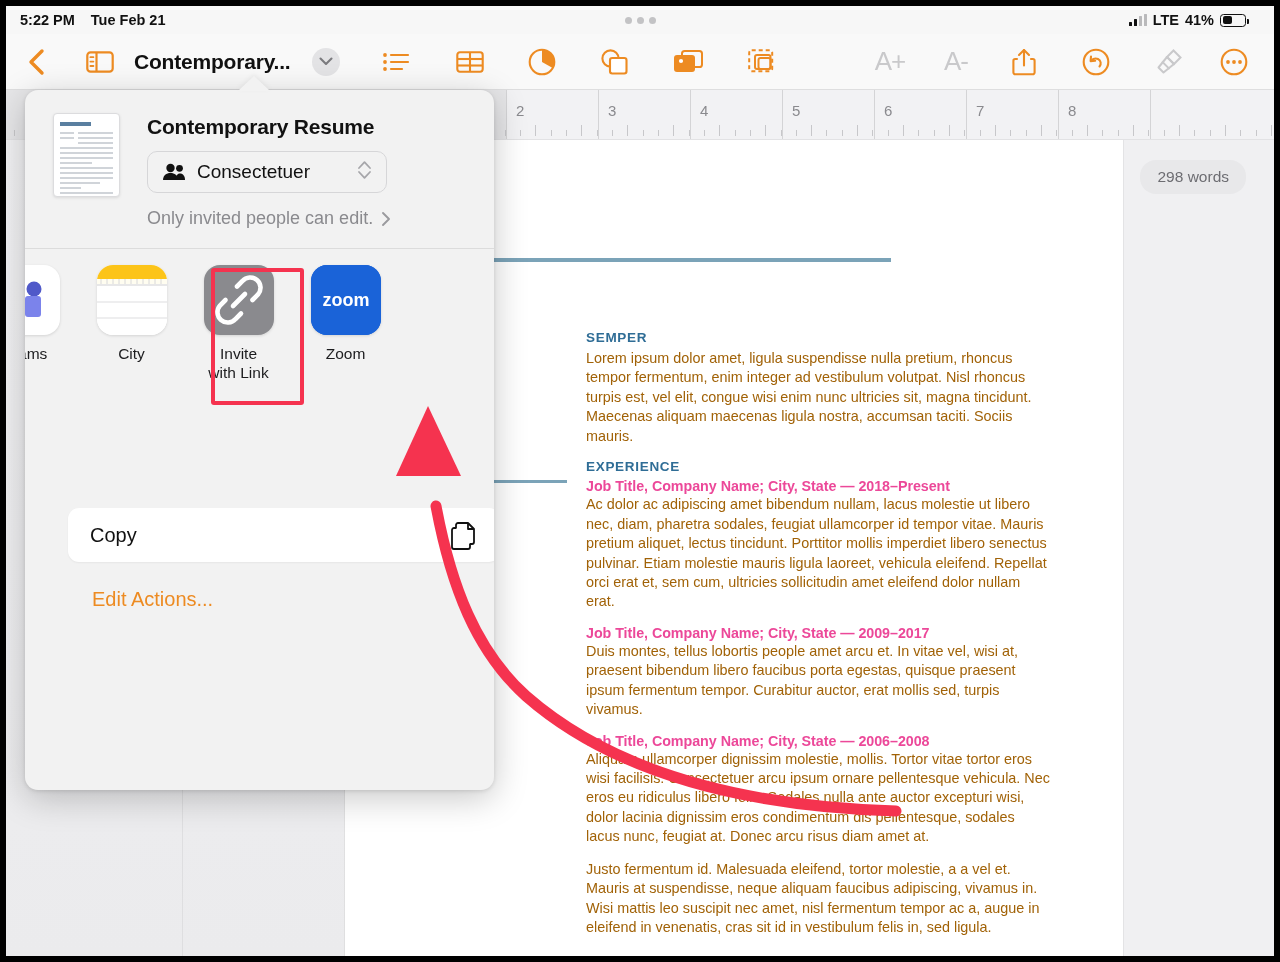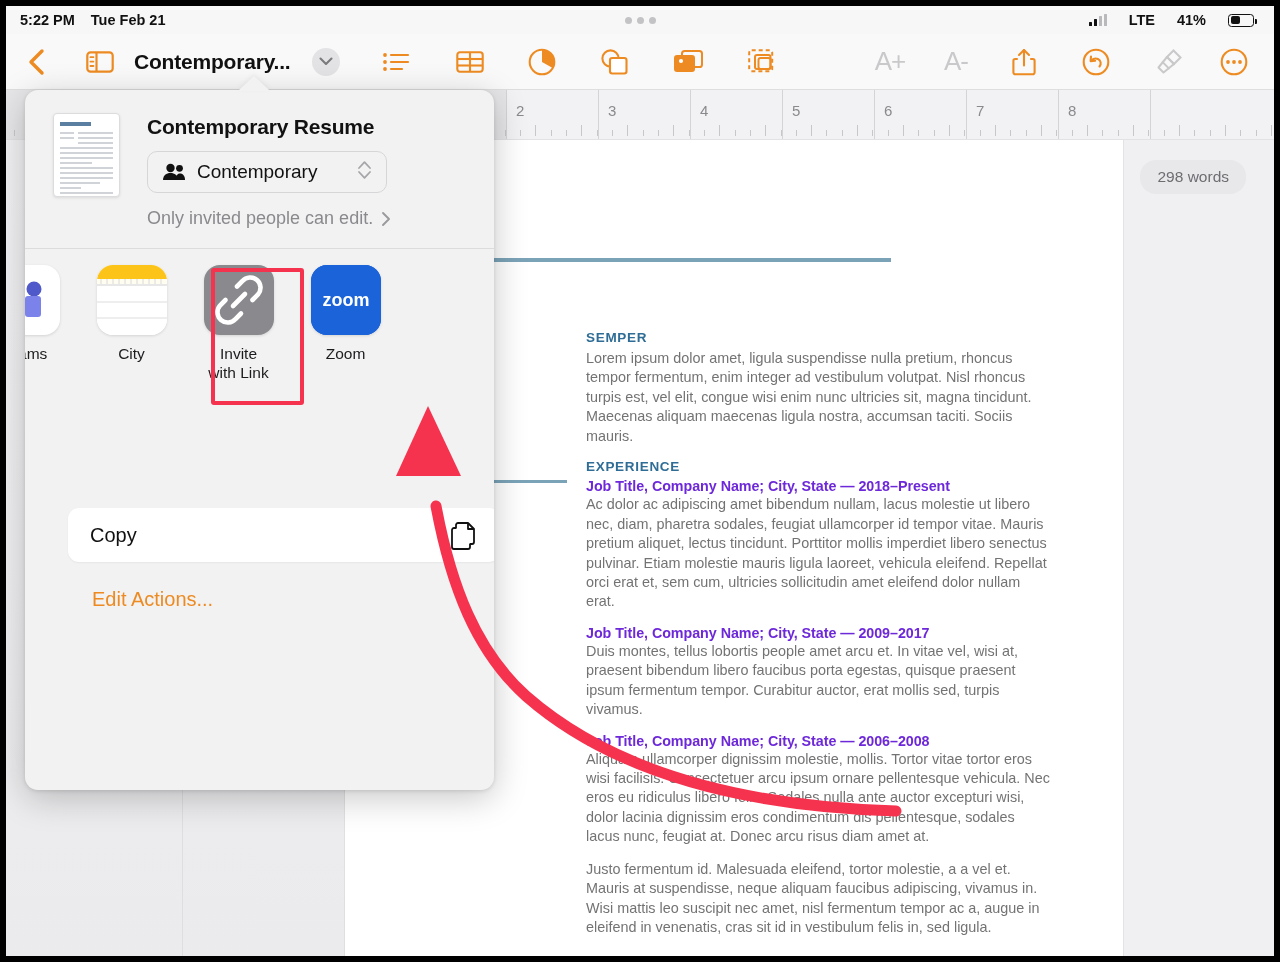--- a/index.html
+++ b/index.html
@@ -30,21 +30,21 @@
   .statusbar {
     position:absolute; left:0; top:0; width:1268px; height:28px;
     background:#f7f7f7;
     display:flex; align-items:center;
     font-size:14.5px; font-weight:600; color:#111;
     z-index:30;
   }
   .sb-left { position:absolute; left:14px; display:flex; gap:16px; align-items:center; }
   .sb-center { position:absolute; left:0; right:0; display:flex; justify-content:center; align-items:center; gap:5px; }
   .sb-dot { width:7px; height:7px; border-radius:50%; background:#c3c3c5; }
-  .sb-right { position:absolute; right:20px; display:flex; align-items:center; gap:22px; }
+  .sb-right { position:absolute; right:28px; display:flex; align-items:center; gap:6px; }
   .bars { display:flex; align-items:flex-end; gap:2px; height:12px; }
   .bars i { display:block; width:3px; background:#b9b9bb; border-radius:0.5px; }
   .bars i.on { background:#111; }
   .bars i:nth-child(1){height:4px;} .bars i:nth-child(2){height:7px;}
   .bars i:nth-child(3){height:10px;} .bars i:nth-child(4){height:12px;}
   .batt { position:relative; width:26px; height:13px; border:1.4px solid #111; border-radius:3.5px; }
   .batt::after { content:""; position:absolute; right:-4px; top:4px; width:2px; height:5px; background:#111; border-radius:0 1px 1px 0; }
   .batt-fill { position:absolute; left:1.5px; top:1.5px; bottom:1.5px; width:9px; background:#111; border-radius:2px; }
 
   
@@ -118,25 +118,25 @@
     font-size:14px; color:#4d4d4f; line-height:1.55;
   }
   .rule-line2 { position:absolute; left:42px; top:340px; width:180px; height:3px; background:#7ba3b8; }
 
   .body-col { position:absolute; left:241px; top:190px; width:465px; }
   .sec-head {
     font-size:13.5px; font-weight:700; color:#2f6d96; letter-spacing:0.7px;
     margin-bottom:4px;
   }
   .job-head {
-    font-size:14.3px; font-weight:700; color:#6d28d9; letter-spacing:-0.05px;
+    font-size:14.3px; font-weight:700; color:#ec4899; letter-spacing:-0.05px;
     margin-bottom:1px;
   }
   .para {
-    font-size:14.4px; color:#737373; line-height:1.35; margin-bottom:13px;
+    font-size:14.4px; color:#a16207; line-height:1.35; margin-bottom:13px;
   }
 
   
   .popover {
     position:absolute; left:19px; top:84px; width:469px; height:700px;
     background:#f2f2f2;
     border-radius:13px;
     box-shadow:0 8px 34px rgba(0,0,0,0.22), 0 1px 4px rgba(0,0,0,0.12);
     z-index:40; overflow:hidden;
   }
@@ -540,21 +540,21 @@
 
         <div class="pop-doc-title">Contemporary Resume</div>
 
         <div class="collab-btn">
           <svg width="24" height="18" viewBox="0 0 24 18">
             <circle cx="8.5" cy="5" r="4.2" fill="#111"></circle>
             <path d="M1 17 C1 12.4 4.4 10 8.5 10 C12.6 10 16 12.4 16 17 Z" fill="#111"></path>
             <circle cx="17.5" cy="5.3" r="3.4" fill="#111"></circle>
             <path d="M13.5 17 C13.5 12.8 15.5 10.6 17.8 10.6 C20.4 10.6 23 12.5 23 17 Z" fill="#111"></path>
           </svg>
-          <span class="collab-label">Contemporary</span>
+          <span class="collab-label">Consectetuer</span>
           <span class="collab-chev">
             <svg width="15" height="22" viewBox="0 0 15 22">
               <path d="M2 9 L7.5 3.2 L13 9" fill="none" stroke="#a6a6aa" stroke-width="1.8" stroke-linecap="round" stroke-linejoin="round"></path>
               <path d="M2 13 L7.5 18.8 L13 13" fill="none" stroke="#a6a6aa" stroke-width="1.8" stroke-linecap="round" stroke-linejoin="round"></path>
             </svg>
           </span>
         </div>
 
         <div class="perm-row">
           <span>Only invited people can edit.</span>

